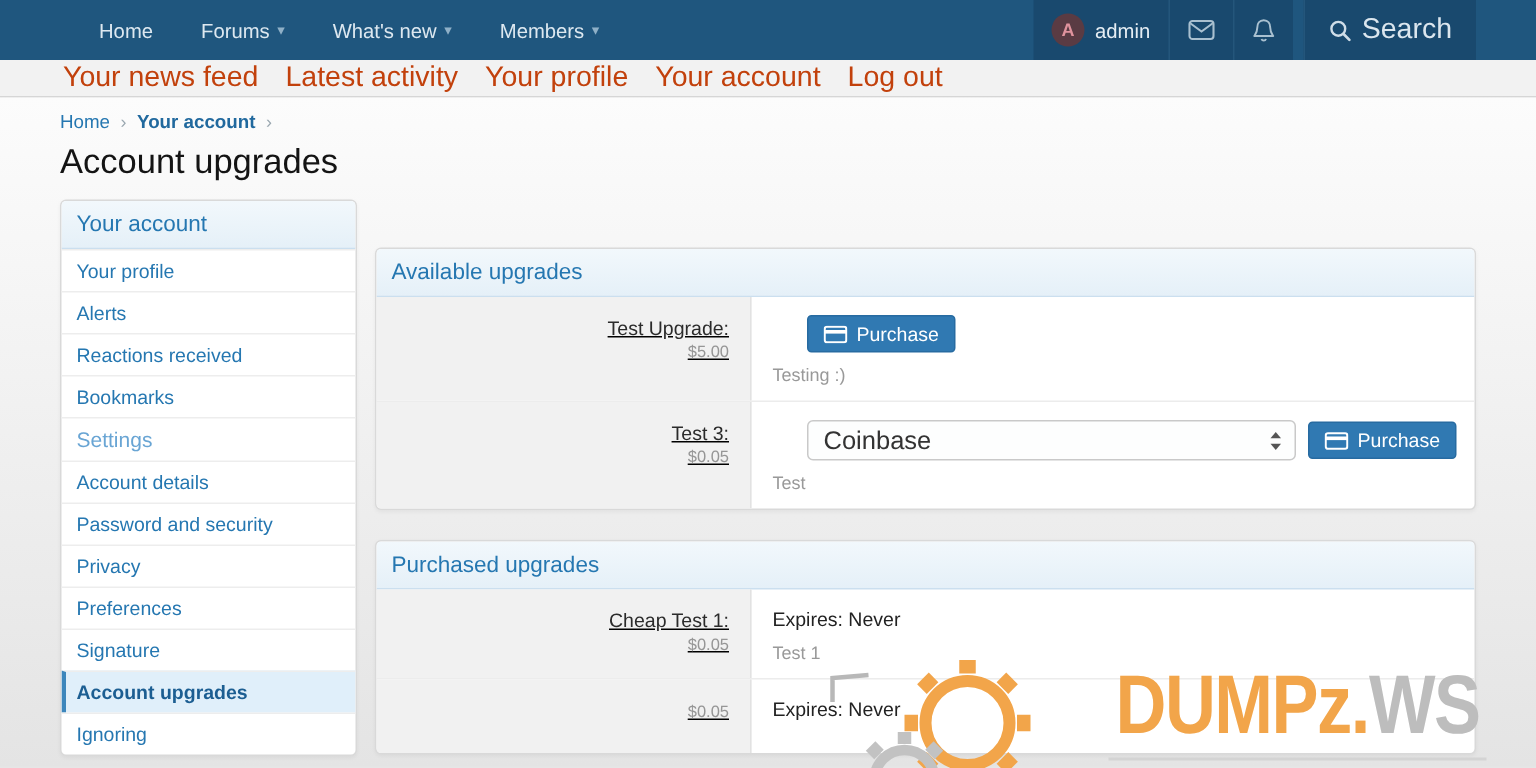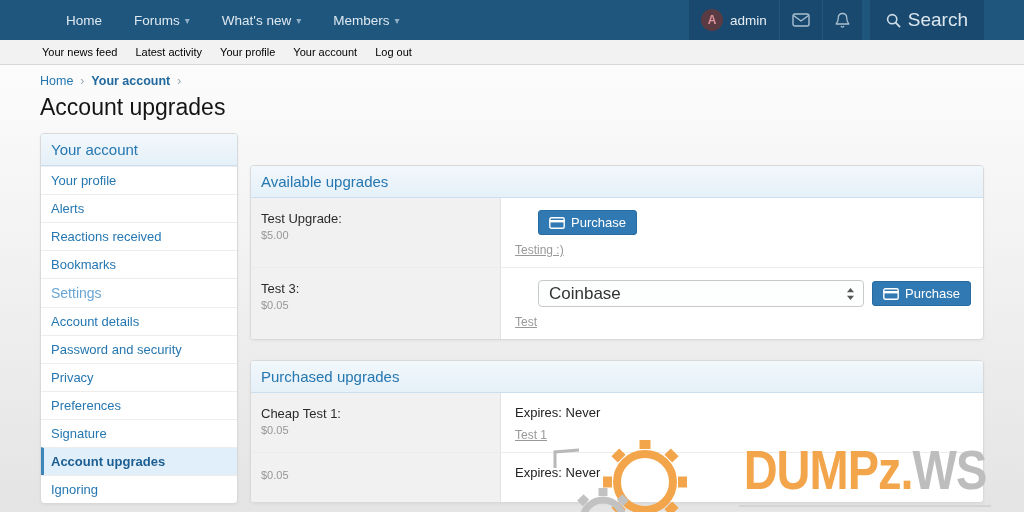--- a/index.html
+++ b/index.html
@@ -20,21 +20,21 @@
     font-size:12px; font-weight:bold; display:flex; align-items:center; justify-content:center; }
   .nav-user-name { color:#e6eef4; font-size:13.5px; }
   .nav-gap { width:7px; background:#1f567e; }
   .nav-seg.search { padding:0 16px; }
   .nav-seg.search span { color:#dbe6ee; font-size:19px; }
   .navbar svg { display:block; }
 
   
   .subnav { height:25px; background:#f2f2f2; border-bottom:1px solid #d6d6d6;
     display:flex; align-items:center; gap:18px; padding-left:42px; }
-  .subnav a { color:#000000; font-size:11px; text-decoration:none; cursor:pointer; }
+  .subnav a { color:#c2410c; font-size:19px; text-decoration:none; cursor:pointer; }
 
   
   .page { height:446px; background:linear-gradient(#fcfcfc, #e4e4e4); padding:9px 40px 0 40px; position:relative; }
   .breadcrumb { display:flex; align-items:center; gap:7px; font-size:12.5px; }
   .breadcrumb .crumb { color:#2577b1; cursor:pointer; }
   .breadcrumb .crumb.current { font-weight:bold; color:#21699e; }
   .breadcrumb .chev { color:#9aa7b0; font-size:12px; }
   .page-title { font-size:23px; font-weight:400; color:#141414; margin-top:6px; margin-bottom:12px; }
 
   .columns { display:flex; gap:12px; }
@@ -51,31 +51,31 @@
   .side-item.subheader { color:#69a5d4; font-size:14px; cursor:default; }
   .side-item.selected { background:#e0effa; border-left:3px solid #3c86bc; padding-left:7px;
     color:#1c5e92; font-weight:bold; }
 
   
   .main { flex:1; min-width:0; }
   .block.available { margin-bottom:20px;margin-top:32px; }
   .row { display:flex; border-top:1px solid #ececec; }
   .rows .row:first-child { border-top:none; }
   .row-label { width:250px; flex:none; background:#f1f1f1; border-right:1px solid #e2e2e2;
-    padding:13px 14px 10px 10px; }
+    text-align:right; padding:13px 14px 10px 10px;text-decoration:underline; }
   .row-label .lbl { font-size:13px; color:#2b2b2b; }
   .row-label .price { font-size:11px; color:#969696; margin-top:3px; }
   .row-content { flex:1; padding:12px 12px 10px 14px; min-width:0; }
   .buy-line { display:flex; align-items:center; gap:8px;padding-left:23px; }
   .btn { display:inline-flex; align-items:center; gap:6px; background:#3079b2; border:1px solid #276ba1;
     border-radius:3px; color:#fff; font-size:13px; padding:4px 10px; cursor:pointer; flex:none; }
   .select { flex:1; display:flex; align-items:center; justify-content:space-between;
     background:#fdfefe; border:1px solid #c9c9c9; border-radius:4px; height:27px;
     padding:0 8px 0 10px; font-size:17px; color:#333; cursor:pointer; }
-  .note { font-size:12px; color:#999; margin-top:8px;text-decoration:underline; }
+  .note { font-size:12px; color:#999; margin-top:8px; }
   .expires { font-size:13px; color:#222; }
 
   
   .watermark { position:absolute; left:545px; top:355px; width:460px; height:155px;
     pointer-events:none; z-index:5; }
   .wm-gears { position:absolute; left:0; top:0; }
   .wm-text { position:absolute; left:190px; top:22px; width:260px; text-align:center; }
   .wm-brand { font-size:47px; font-weight:bold; letter-spacing:-1px; white-space:nowrap;
     transform:scaleY(1.18); transform-origin:center; }
   .wm-line { height:2px; background:#d4d4d4; margin:8px 4px 2px 4px; }

